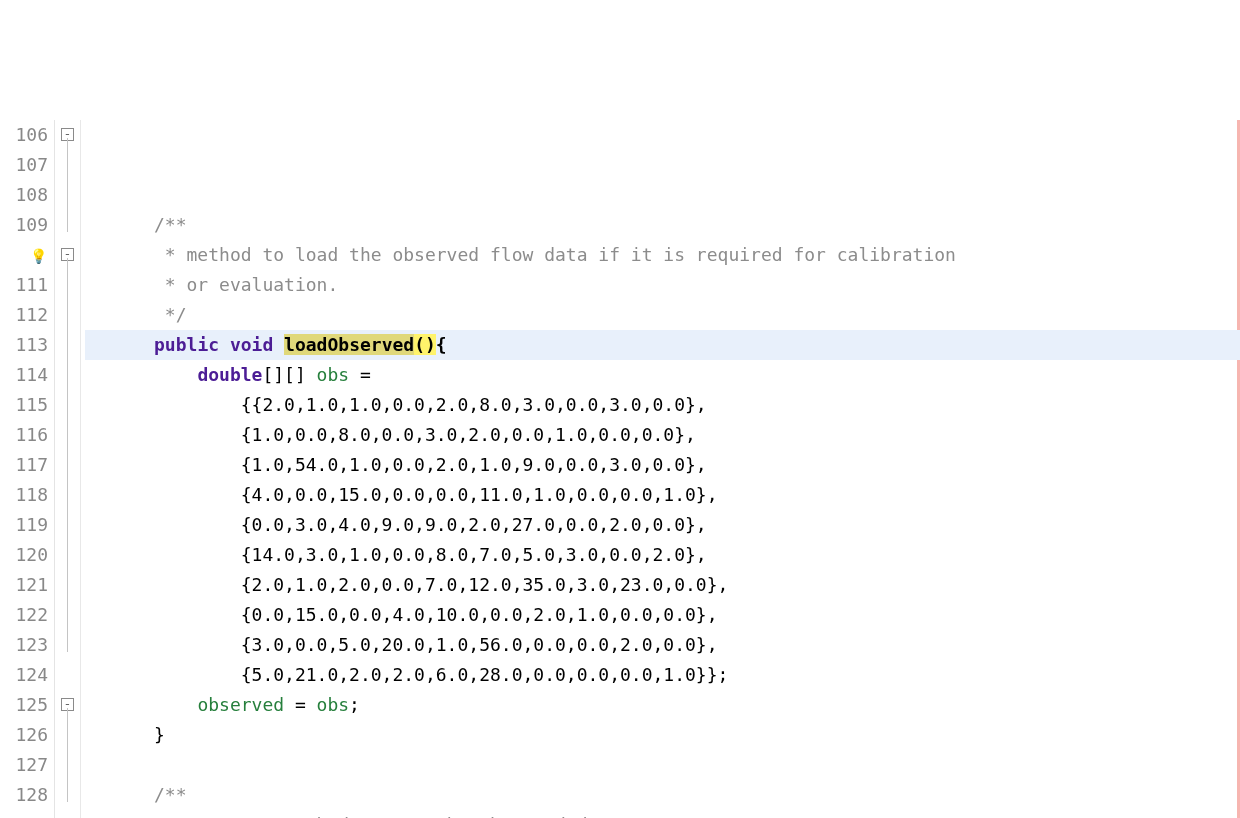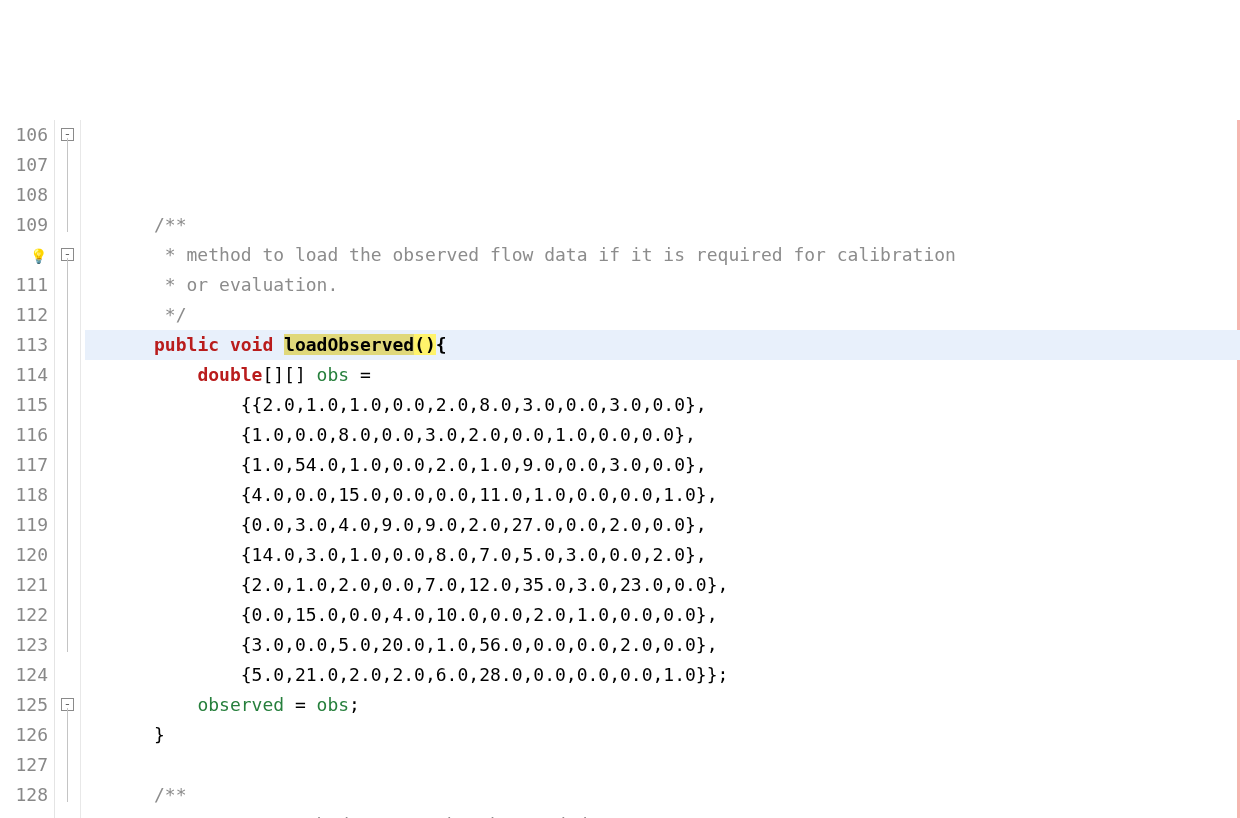--- a/index.html
+++ b/index.html
@@ -76,21 +76,21 @@
   }
   .right-stripe {
     position: absolute;
     right: 0;
     top: 0;
     width: 3px;
     height: 100%;
     background: #f7b5b0;
   }
   
-  .kw { color: #b91c1c; font-weight: bold; }
+  .kw { color: #4c1d95; font-weight: bold; }
   .mname { font-weight: bold; }
   .mnamehl { font-weight: bold; background: #e0d87a; }
   .parenhl { background: #fff36b; font-weight: bold; }
   .local { color: #267f3c; }
   .cmt { color: #8c8c8c; }
   .spell { color: #8c8c8c; text-decoration: wavy underline #d05050; text-decoration-skip-ink: none; }
 </style>
 </head>
 <body>
 

